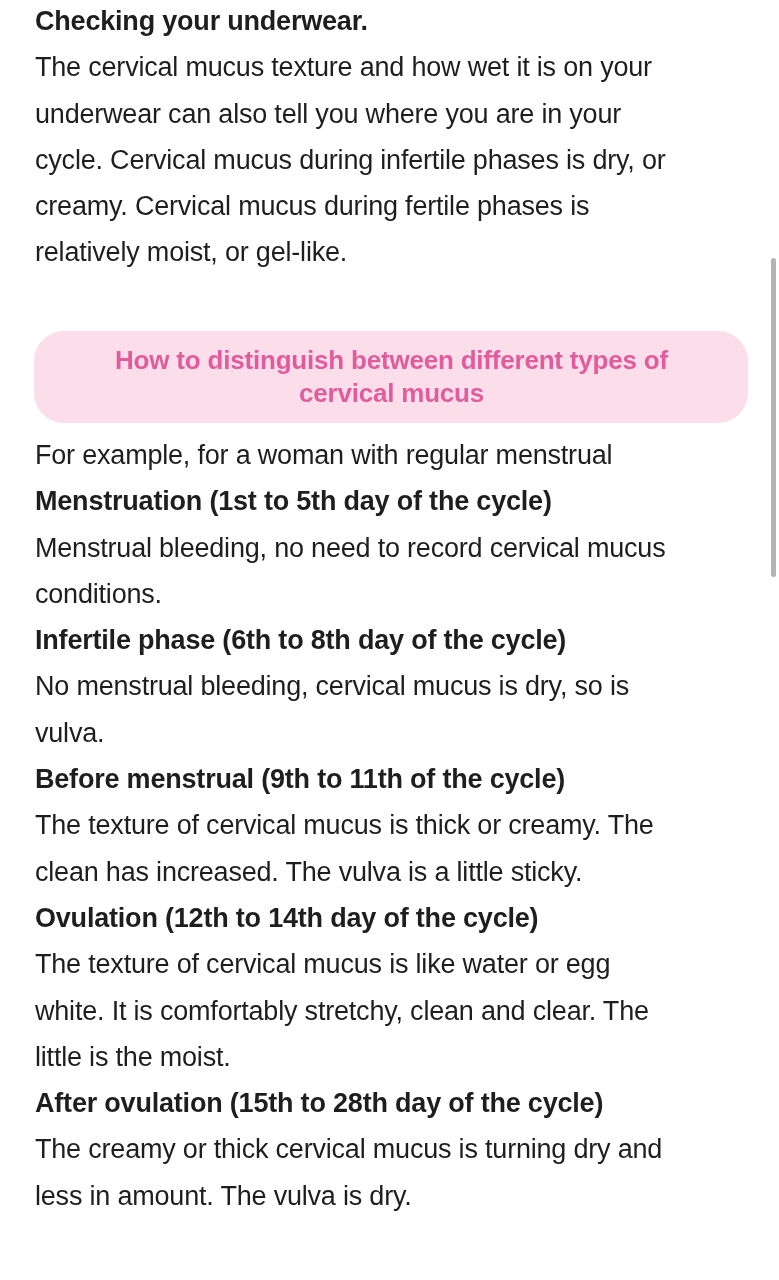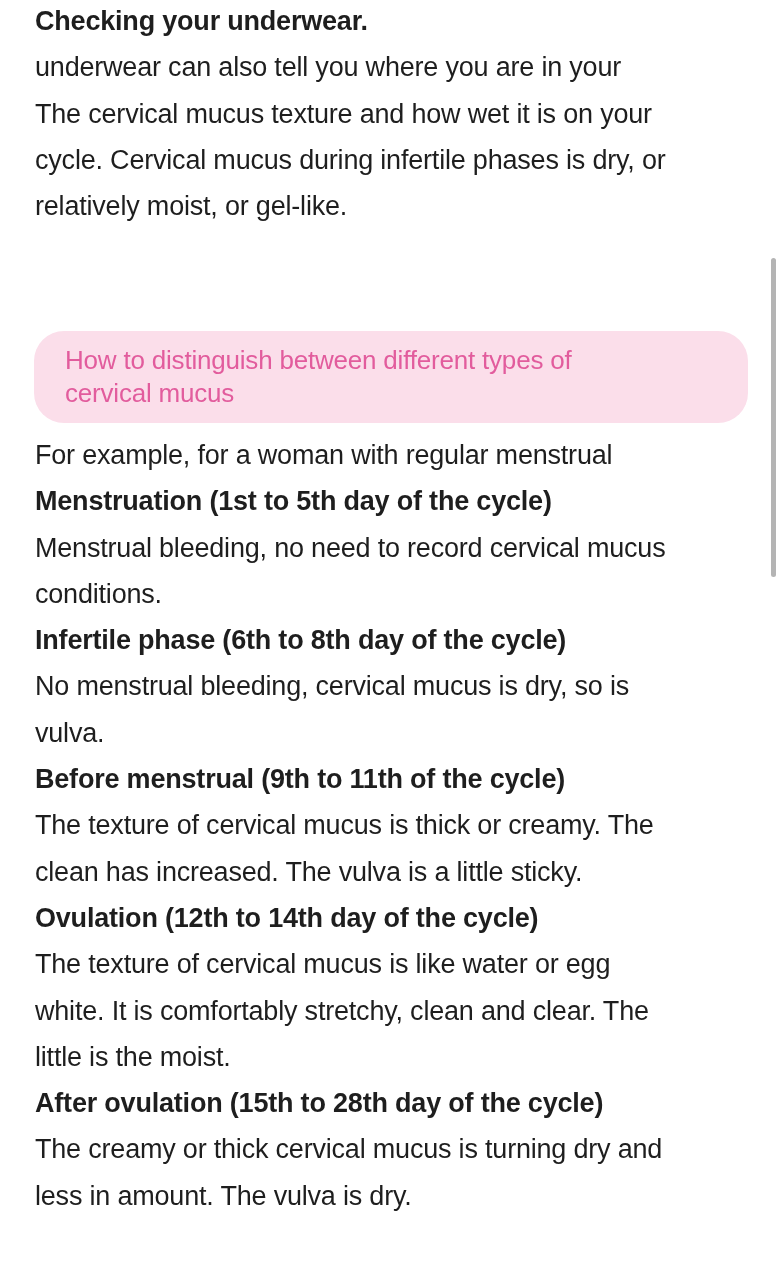--- a/index.html
+++ b/index.html
@@ -32,46 +32,48 @@
     position: absolute;
     left: 34px;
     top: 331px;
     width: 714px;
     background: var(--highlight-bg, #fbdeea);
     border-radius: 30px;
     padding: 13px 30px 13px 31px;
   }
   .highlight-box .hl-line {
     font-size: 26px;
-    font-weight: 400;
+    font-weight: 700;
     line-height: 33px;
     letter-spacing: -0.2px;
     color: var(--accent-pink, #e25c9d);
     white-space: nowrap;
+    text-align: center;
   }
   .scrollbar-thumb {
     position: absolute;
     left: 771px;
     top: 258px;
     width: 5px;
     height: 319px;
     background: var(--scrollbar, #b4b4b4);
     border-radius: 2.5px;
   }
 </style>
 </head>
 <body>
 
 <div class="page">
 
   <div class="text-block intro-block">
       <div class="line bold">Checking your underwear.</div>
+      <div class="line">The cervical mucus texture and how wet it is on your</div>
       <div class="line">underwear can also tell you where you are in your</div>
-      <div class="line">The cervical mucus texture and how wet it is on your</div>
       <div class="line">cycle. Cervical mucus during infertile phases is dry, or</div>
+      <div class="line">creamy. Cervical mucus during fertile phases is</div>
       <div class="line">relatively moist, or gel-like.</div>
     </div>
 
   <div class="highlight-box">
     <div class="hl-line">How to distinguish between different types of</div>
     <div class="hl-line">cervical mucus</div>
   </div>
 
   <div class="text-block body-block">
       <div class="line">For example, for a woman with regular menstrual</div>

